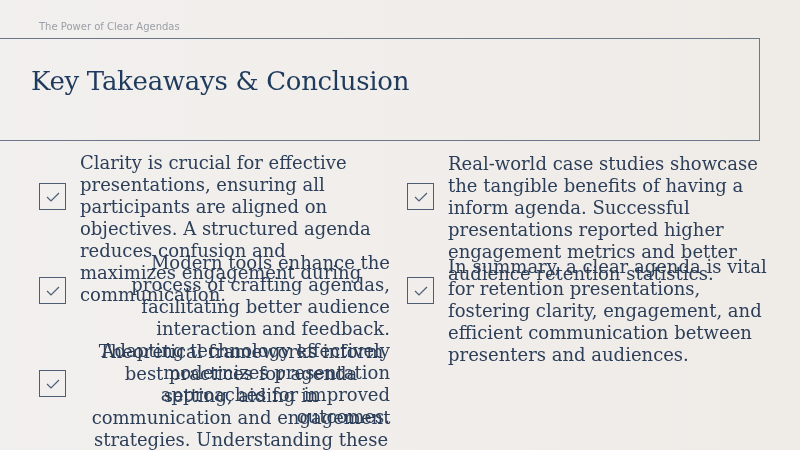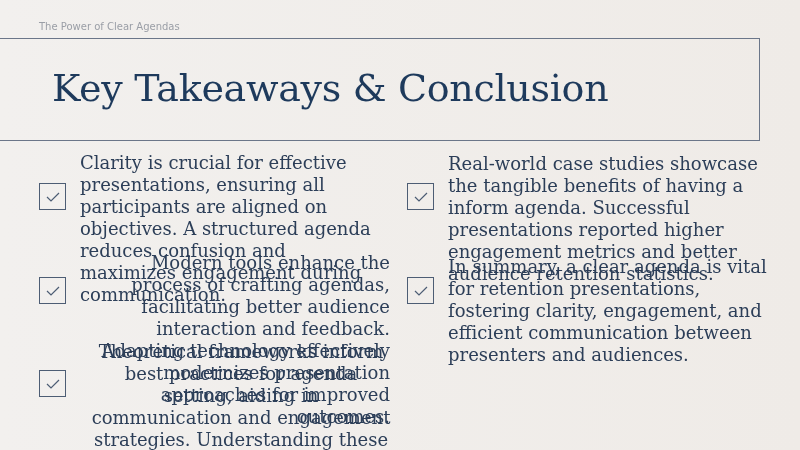--- a/index.html
+++ b/index.html
@@ -1,19 +1,19 @@
 <!DOCTYPE html>
 <html><head>
 <meta charset="utf-8">
 <style>
   html,body{margin:0;padding:0;}
   body{width:800px;height:450px;overflow:hidden;background:linear-gradient(90deg,#f2f0ee 0%,#efebe7 100%);position:relative;font-family:"DejaVu Serif",serif;}
   .subtitle{position:absolute;left:39px;top:21px;font-family:"DejaVu Sans",sans-serif;font-size:10px;color:#9a9ea6;text-align:right;}
   .title-box{position:absolute;left:-2px;top:38px;width:762px;height:103px;border:1.3px solid #6b7689;box-sizing:border-box;}
-  .title{position:absolute;left:52px;top:66px;font-size:38px;color:#1e3a5c;letter-spacing:-0.3px;white-space:nowrap;}
+  .title{position:absolute;left:31px;top:66px;font-size:26px;color:#1e3a5c;letter-spacing:-0.3px;white-space:nowrap;}
   .item{position:absolute;}
   .check{position:absolute;width:27px;height:27px;border:1.3px solid #4d5d74;box-sizing:border-box;}
   .check svg{position:absolute;left:6px;top:8px;}
   .text{position:absolute;font-size:18px;line-height:22px;color:#2c3e58;width:300px;}
 </style>
 </head>
 <body>
 
 <div class="subtitle">The Power of Clear Agendas</div>
 <div class="title-box"></div>

